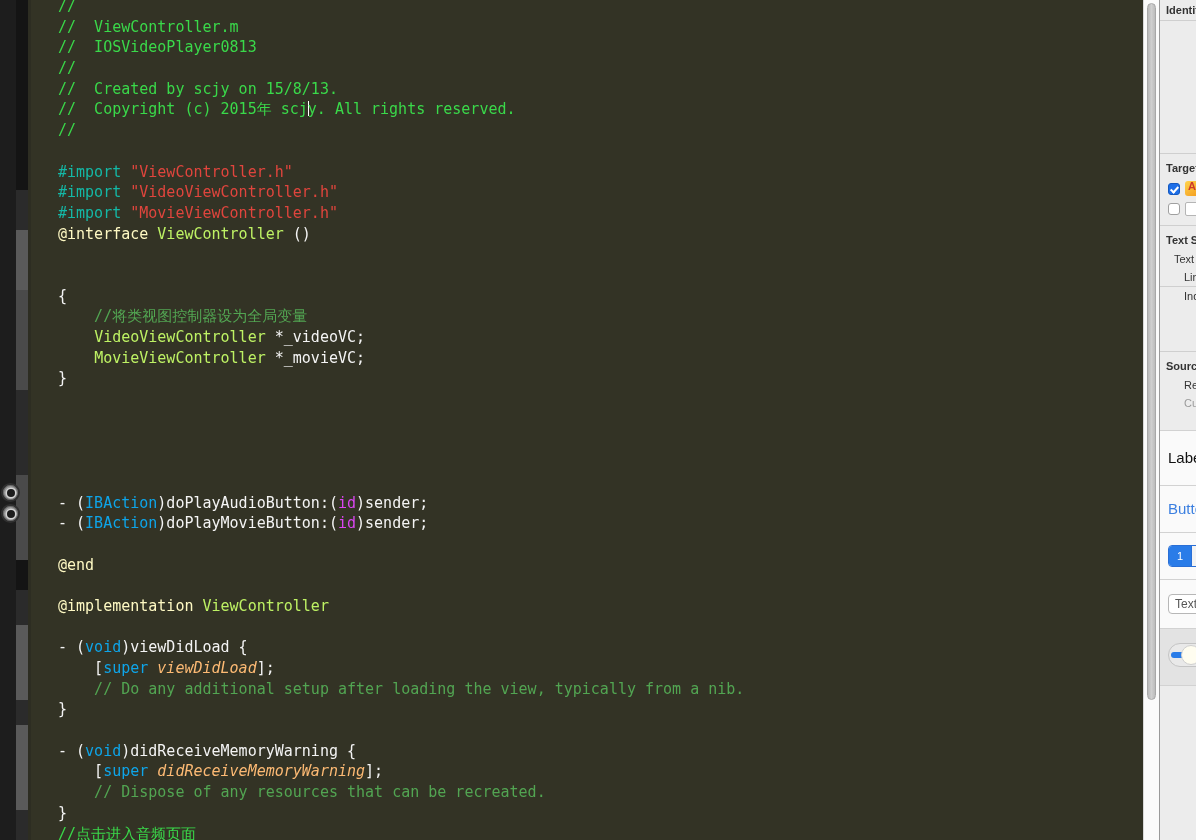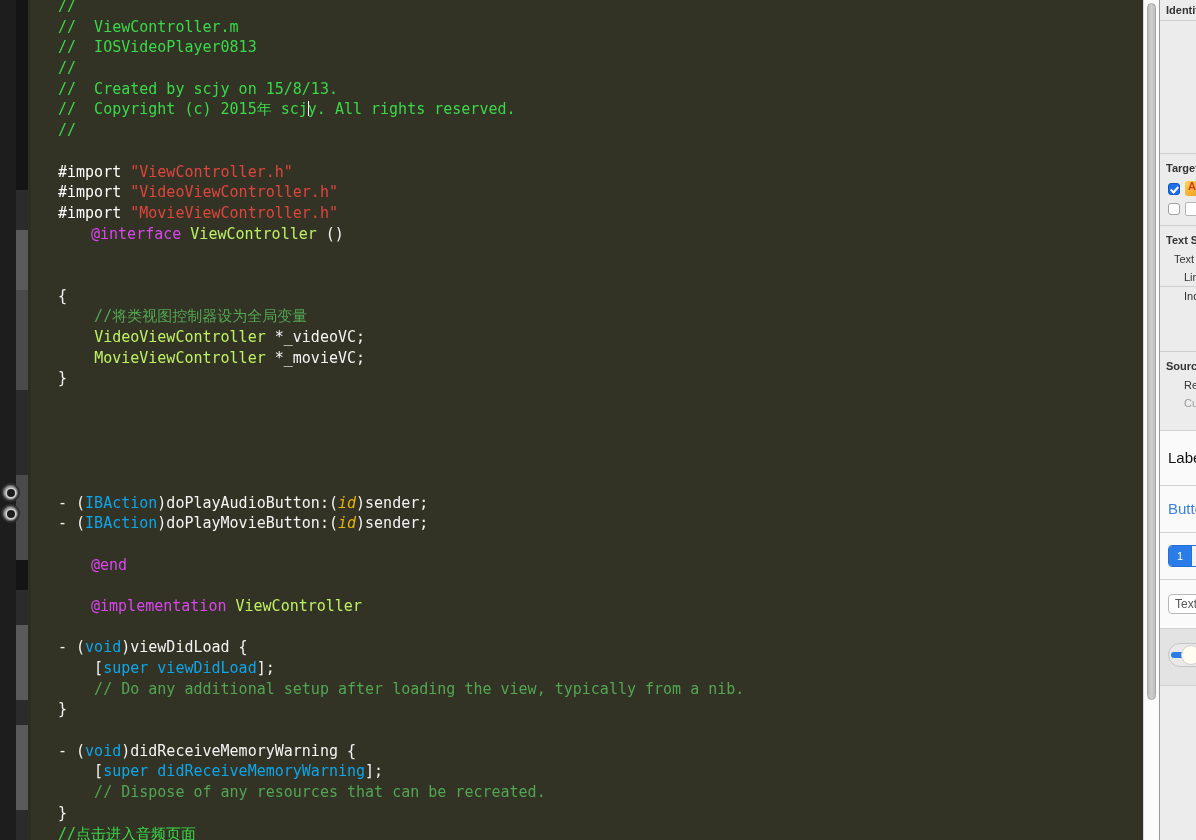--- a/index.html
+++ b/index.html
@@ -93,28 +93,28 @@
     font-family: "DejaVu Sans Mono", monospace;
     font-size: 15px;
     line-height: 20.7px;
     white-space: pre;
     color: #f2f2f2;
     letter-spacing: 0px;
   }
   .ln { display: block; height: 20.7px; }
   .c-comment { color: #3ad94a; }
   .c-comment-dim { color: #52a552; }
-  .c-pre { color: #ffffff; }
+  .c-pre { color: #14b8a6; }
   .c-str { color: #e0453d; }
-  .c-kw { color: #d946ef; margin-left: 33px; }
+  .c-kw { color: #fef9c3; }
   .c-kw2 { color: #0ea5e9; }
   .c-type { color: #bef264; }
   .c-plain { color: #f4f4f4; }
-  .c-msg { color: #0ea5e9; }
-  .c-id { color: #eab308; font-style: italic; }
+  .c-msg { color: #fdba74; font-style: italic; }
+  .c-id { color: #d946ef; }
 
   .caret {
     display: inline-block;
     width: 1px;
     height: 15px;
     background: #ffffff;
     vertical-align: -2px;
     margin: 0 -1px 0 0;
   }
 

